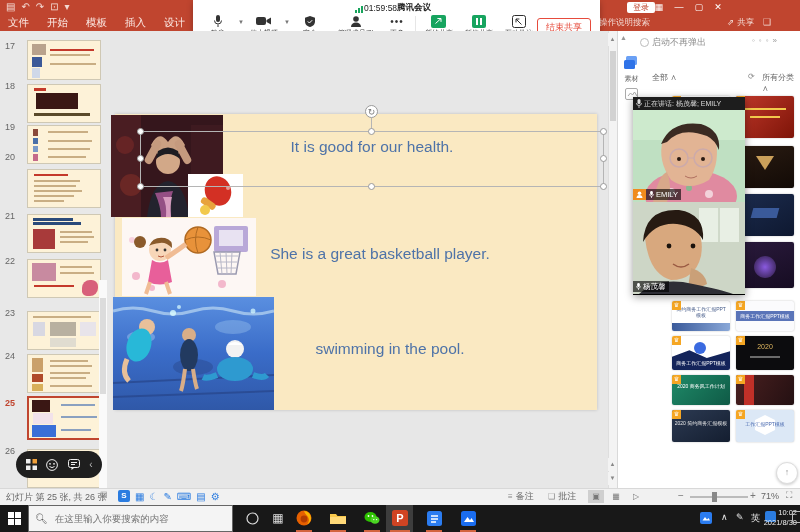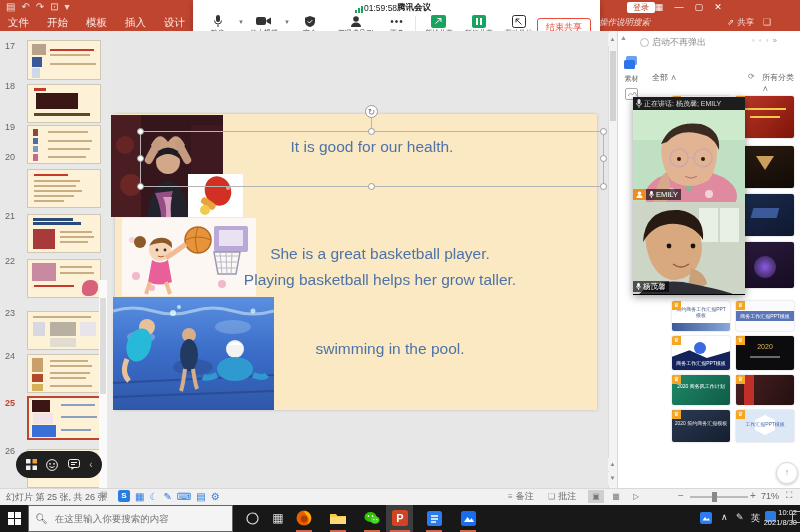--- a/index.html
+++ b/index.html
@@ -8,21 +8,21 @@
   .abs{position:absolute;}
   .f{display:flex;align-items:center;}
   
   .titlebar{left:0;top:0;width:800px;height:31px;background:#c0452f;}
   .qicons{left:6px;top:1px;color:#f3d9d2;font-size:10px;letter-spacing:6px;}
   .tabs{left:8px;top:16px;color:#fbe9e4;font-size:10.5px;display:flex;gap:18px;}
   .tab{cursor:default;}
   .loginbtn{left:627px;top:2px;width:28px;height:11px;background:#fff;border-radius:2px;
             color:#c0452f;font-size:8px;text-align:center;line-height:11px;}
   .winbtn{top:1px;color:#fff;font-size:9px;width:16px;text-align:center;line-height:12px;}
-  .helpsearch{left:599px;top:17px;color:#f3d9d2;font-size:8.5px;font-style:italic;}
+  .helpsearch{left:599px;top:17px;color:#f3d9d2;font-size:8.5px;}
   .tb-share{left:727px;top:17px;color:#f3d9d2;font-size:8.5px;display:flex;gap:3px;}
   .tb-comment{left:763px;top:17px;color:#f3d9d2;font-size:9px;}
   
   .meetbar{left:193px;top:0;width:407px;height:43px;background:#fff;border-radius:0 0 9px 9px;
            box-shadow:0 2px 6px rgba(0,0,0,.28);}
   .meetstatus{left:355px;top:2px;height:11px;display:flex;align-items:center;gap:0;font-size:8.5px;color:#222;}
   .sigbars span{display:inline-block;width:2px;background:#18a45c;margin-right:1px;vertical-align:bottom;}
   .mrow{left:198px;top:14px;display:flex;align-items:flex-start;}
   .mbtn{width:40px;text-align:center;}
   .mbtn .mi{height:14px;display:flex;align-items:center;justify-content:center;}
@@ -388,21 +388,20 @@
         <circle cx="66" cy="10" r="2" fill="#dff" opacity=".7"></circle>
       <circle cx="140" cy="14" r="2.5" fill="#dff" opacity=".7"></circle>
     </svg>
   </div>
 
   <div class="abs slidetext" style="left:140px;top:134px;width:464px">
     <div>It is good for our health.</div>
   </div>
   <div class="abs slidetext" style="left:160px;top:241px;width:440px">
     <div>She is a great basketball player.</div>
-    <div>Playing basketball helps her grow taller.</div>
   </div>
   <div class="abs slidetext" style="left:180px;top:336px;width:420px">
     <div>swimming in the pool.</div>
   </div>
 
   <div class="abs selrect"></div>
   <div class="abs rotstem"></div>
   <div class="abs rothdl">↻</div>
   <div class="hdl" style="left:137px;top:128px"></div>
   <div class="hdl" style="left:368px;top:128px"></div>

